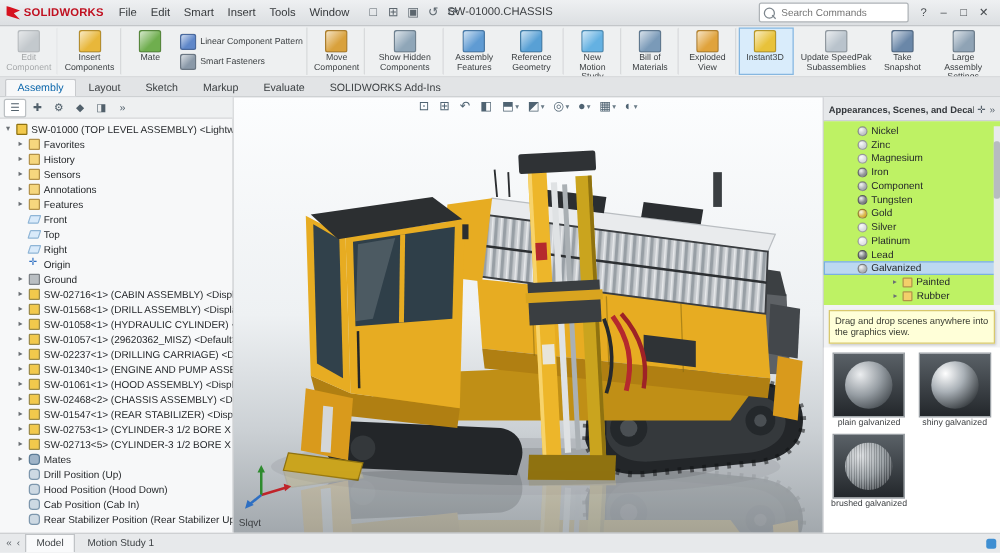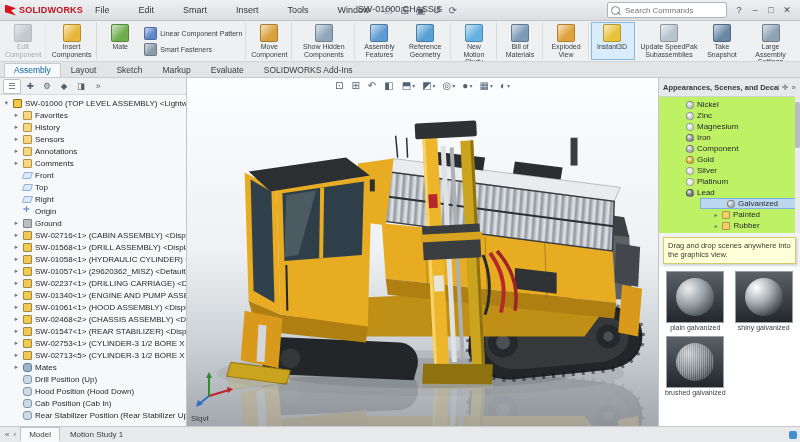--- a/index.html
+++ b/index.html
@@ -6,21 +6,21 @@
   body{width:800px;height:442px;overflow:hidden;font-family:"Liberation Sans","DejaVu Sans",sans-serif;
        -webkit-font-smoothing:antialiased;user-select:none;background:#eceef0;color:#2b2e31;}
   .app{width:800px;height:442px;display:flex;flex-direction:column;}
 
   
   .titlebar{height:20px;flex:0 0 20px;display:flex;align-items:center;gap:7px;padding:0 5px;
             background:linear-gradient(#eef0f2,#dcdfe2);border-bottom:1px solid #c3c6c9;font-size:9px;}
   .brandwrap{display:flex;align-items:center;gap:3px;}
   .brandmark{width:11px;height:11px;background:#d6121f;clip-path:polygon(0 0,100% 35%,55% 55%,100% 100%,0 70%);}
   .brandtext{color:#c01020;font-weight:bold;letter-spacing:.2px;font-size:9px;}
-  .menus{display:flex;gap:19px;}
+  .menus{display:flex;gap:1px;}
   .menu{padding:2px 5px;color:#35383b;cursor:default;border-radius:2px;}
   .qicons{display:flex;gap:2px;color:#5c6periods;}
   .qicon{width:14px;height:14px;display:flex;align-items:center;justify-content:center;color:#5c666e;font-size:10px;border-radius:2px;}
   .doctitle{position:absolute;left:50%;transform:translateX(-50%);top:4px;font-size:9px;color:#3a3d40;}
   .tright{margin-left:auto;display:flex;align-items:center;gap:4px;}
   .search{display:flex;align-items:center;gap:3px;background:#fff;border:1px solid #aeb3b7;border-radius:2px;height:14px;padding:0 3px;}
   .search input{border:none;outline:none;width:96px;font-size:8px;font-family:inherit;color:#555;background:transparent;}
   .mag{width:7px;height:7px;border:1.3px solid #7d868d;border-radius:50%;position:relative;flex:0 0 7px;}
   .mag::after{content:"";position:absolute;width:4px;height:1.3px;background:#7d868d;transform:rotate(45deg);left:5px;top:6px;}
   .wbtn{width:16px;height:14px;display:flex;align-items:center;justify-content:center;font-size:9px;color:#4a4e52;border-radius:2px;}
@@ -81,21 +81,21 @@
 
   
   .tpane{width:141px;flex:0 0 141px;background:#f2f3f4;border-left:1px solid #c3c6c9;display:flex;flex-direction:column;min-height:0;}
   .tphead{height:18px;flex:0 0 18px;display:flex;align-items:center;gap:3px;padding:0 4px;background:#e6e8ea;border-bottom:1px solid #cfd2d4;}
   .tptitle{font-size:7.5px;font-weight:bold;color:#34383c;white-space:nowrap;overflow:hidden;flex:1;}
   .tpicon{font-size:8px;color:#55606a;flex:0 0 auto;}
   .plist{background:#bef264;padding:2px 0;position:relative;}
   .pitem{display:flex;align-items:center;gap:3px;height:11px;font-size:8px;color:#24272a;white-space:nowrap;overflow:hidden;}
   .pitem[data-level="1"]{padding-left:14px;justify-content:center;}
   .pitem[data-level="2"]{padding-left:18px;}
-  .pitem[data-selected="true"]{background:#bcd8f0;outline:1px solid #7ab0df;outline-offset:-1px;margin-left:41px;}
+  .pitem[data-selected="true"]{background:#bcd8f0;outline:1px solid #7ab0df;outline-offset:-1px;}
   .picon{width:8px;height:8px;flex:0 0 8px;border-radius:50%;border:1px solid rgba(0,0,0,.3);box-sizing:border-box;
          background-image:radial-gradient(circle at 32% 28%,rgba(255,255,255,.9),rgba(255,255,255,0) 62%);}
   .picon[data-icon="folder-icon"]{border-radius:1px;background-color:#f4cf6a;border-color:#b3924a;background-image:none;}
   .ptw{width:6px;flex:0 0 6px;font-size:6px;color:#6b7075;text-align:center;}
   .vscroll{position:absolute;right:0;top:0;bottom:0;width:5px;background:#e8eaec;}
   .vthumb{position:absolute;right:0;top:12px;width:5px;height:46px;background:#b7bcc0;border-radius:2px;}
   .tooltip{margin:4px 4px 3px;background:#ffffd8;border:1px solid #d8c86e;padding:3px 4px;font-size:7.5px;color:#3a3d33;line-height:1.25;box-shadow:1px 1px 2px rgba(0,0,0,.18);}
   .thumbs{flex:1;background:#fff;padding:4px 5px;display:grid;grid-template-columns:1fr 1fr;gap:5px 6px;align-content:start;overflow:hidden;}
   .thumb{display:flex;flex-direction:column;align-items:center;gap:1px;}
   .tsq{width:56px;height:50px;background:linear-gradient(#5a6167,#23272b);border:1px solid #9aa0a5;display:flex;align-items:center;justify-content:center;}
@@ -295,21 +295,21 @@
 
           <div class="titem" data-level="1" title="Annotations">
             <span class="tw">▸</span>
             <span class="ticon" data-icon="folder-icon"></span>
             <span class="tlabel">Annotations</span>
           </div>
 
           <div class="titem" data-level="1" title="Comments">
             <span class="tw">▸</span>
             <span class="ticon" data-icon="folder-icon"></span>
-            <span class="tlabel">Comments</span>
+            <span class="tlabel">Features</span>
           </div>
 
           <div class="titem" data-level="1" title="Front">
             <span class="tw"></span>
             <span class="ticon" data-icon="plane-icon"></span>
             <span class="tlabel">Front</span>
           </div>
 
           <div class="titem" data-level="1" title="Top">
             <span class="tw"></span>
@@ -637,20 +637,25 @@
             <span class="picon" data-icon="appearance-sphere-icon" style="background-color: rgb(142, 145, 148);"></span>
             <span>Iron</span>
           </div>
 
           <div class="pitem" data-level="2" title="Titanium">
             <span class="ptw"></span>
             <span class="picon" data-icon="appearance-sphere-icon" style="background-color: rgb(169, 173, 176);"></span>
             <span>Component</span>
           </div>
 
+          <div class="pitem" data-level="2" title="Tungsten">
+            <span class="ptw"></span>
+            <span class="picon" data-icon="appearance-sphere-icon" style="background-color: rgb(124, 128, 131);"></span>
+            <span>Tungsten</span>
+          </div>
 
           <div class="pitem" data-level="2" title="Gold">
             <span class="ptw"></span>
             <span class="picon" data-icon="appearance-sphere-icon" style="background-color: rgb(216, 178, 60);"></span>
             <span>Gold</span>
           </div>
 
           <div class="pitem" data-level="2" title="Silver">
             <span class="ptw"></span>
             <span class="picon" data-icon="appearance-sphere-icon" style="background-color: rgb(217, 220, 222);"></span>

